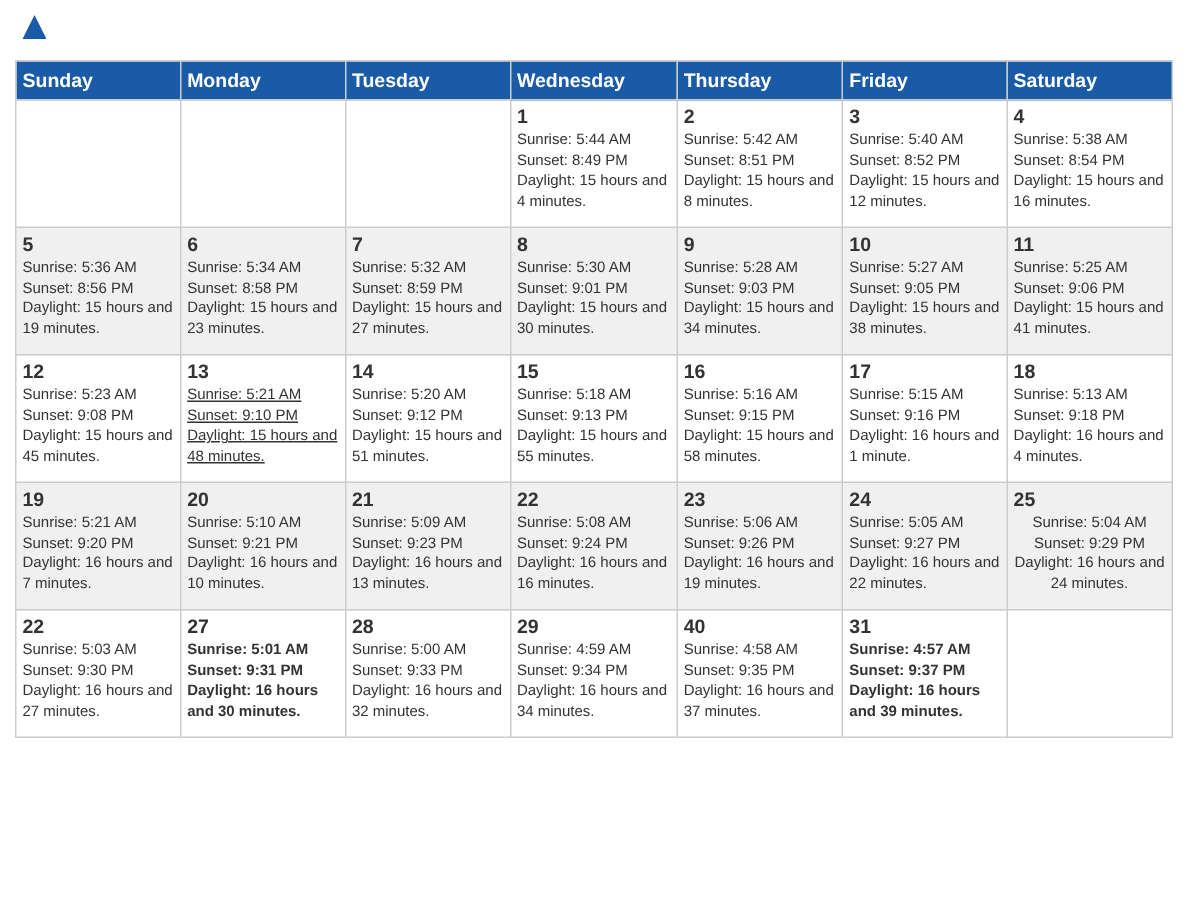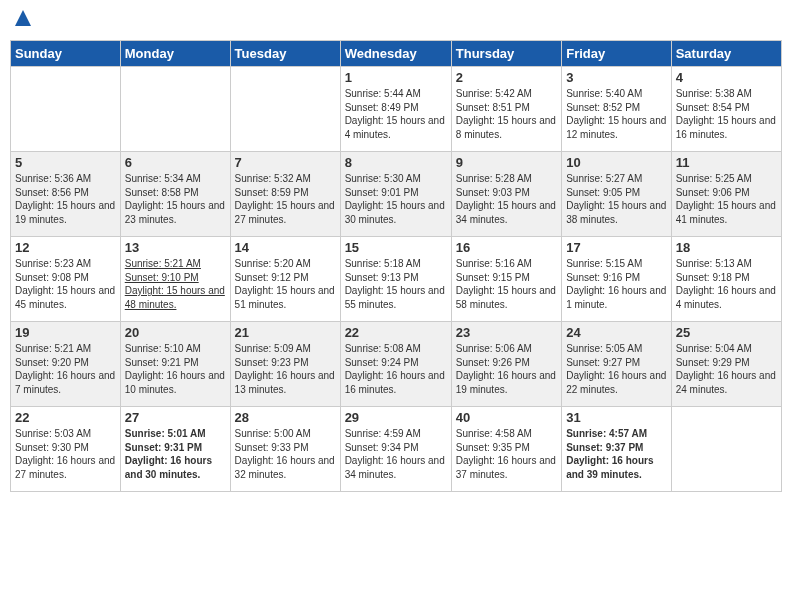--- a/index.html
+++ b/index.html
@@ -268,21 +268,21 @@
 Daylight: 16 hours and 19 minutes.</div>
         </td>
         <td class="row-shade">
           <div class="day-num">24</div>
           <div class="day-info" style="white-space: pre-line;">Sunrise: 5:05 AM
 Sunset: 9:27 PM
 Daylight: 16 hours and 22 minutes.</div>
         </td>
         <td class="row-shade">
           <div class="day-num">25</div>
-          <div class="day-info" style="white-space: pre-line;">Sunrise: 5:04 AM
+          <div class="day-info" style="white-space: pre-line; text-align: center;">Sunrise: 5:04 AM
 Sunset: 9:29 PM
 Daylight: 16 hours and 24 minutes.</div>
         </td>
       </tr>
       <tr>
         <td>
           <div class="day-num">22</div>
           <div class="day-info" style="white-space: pre-line;">Sunrise: 5:03 AM
 Sunset: 9:30 PM
 Daylight: 16 hours and 27 minutes.</div>

